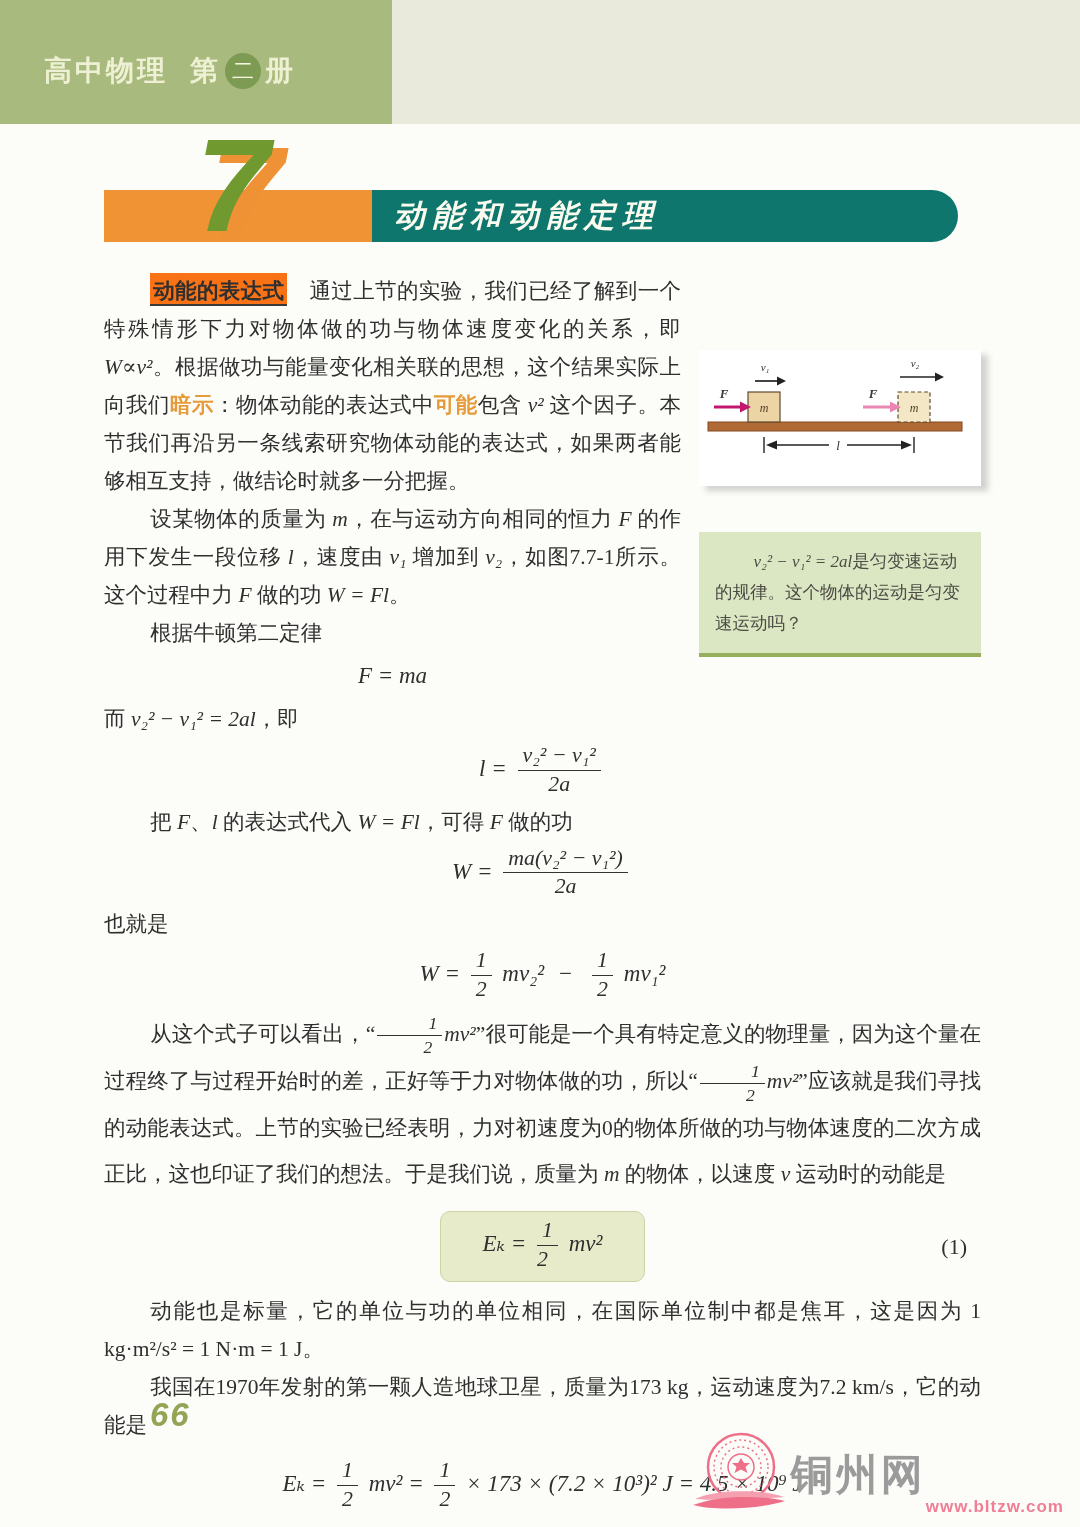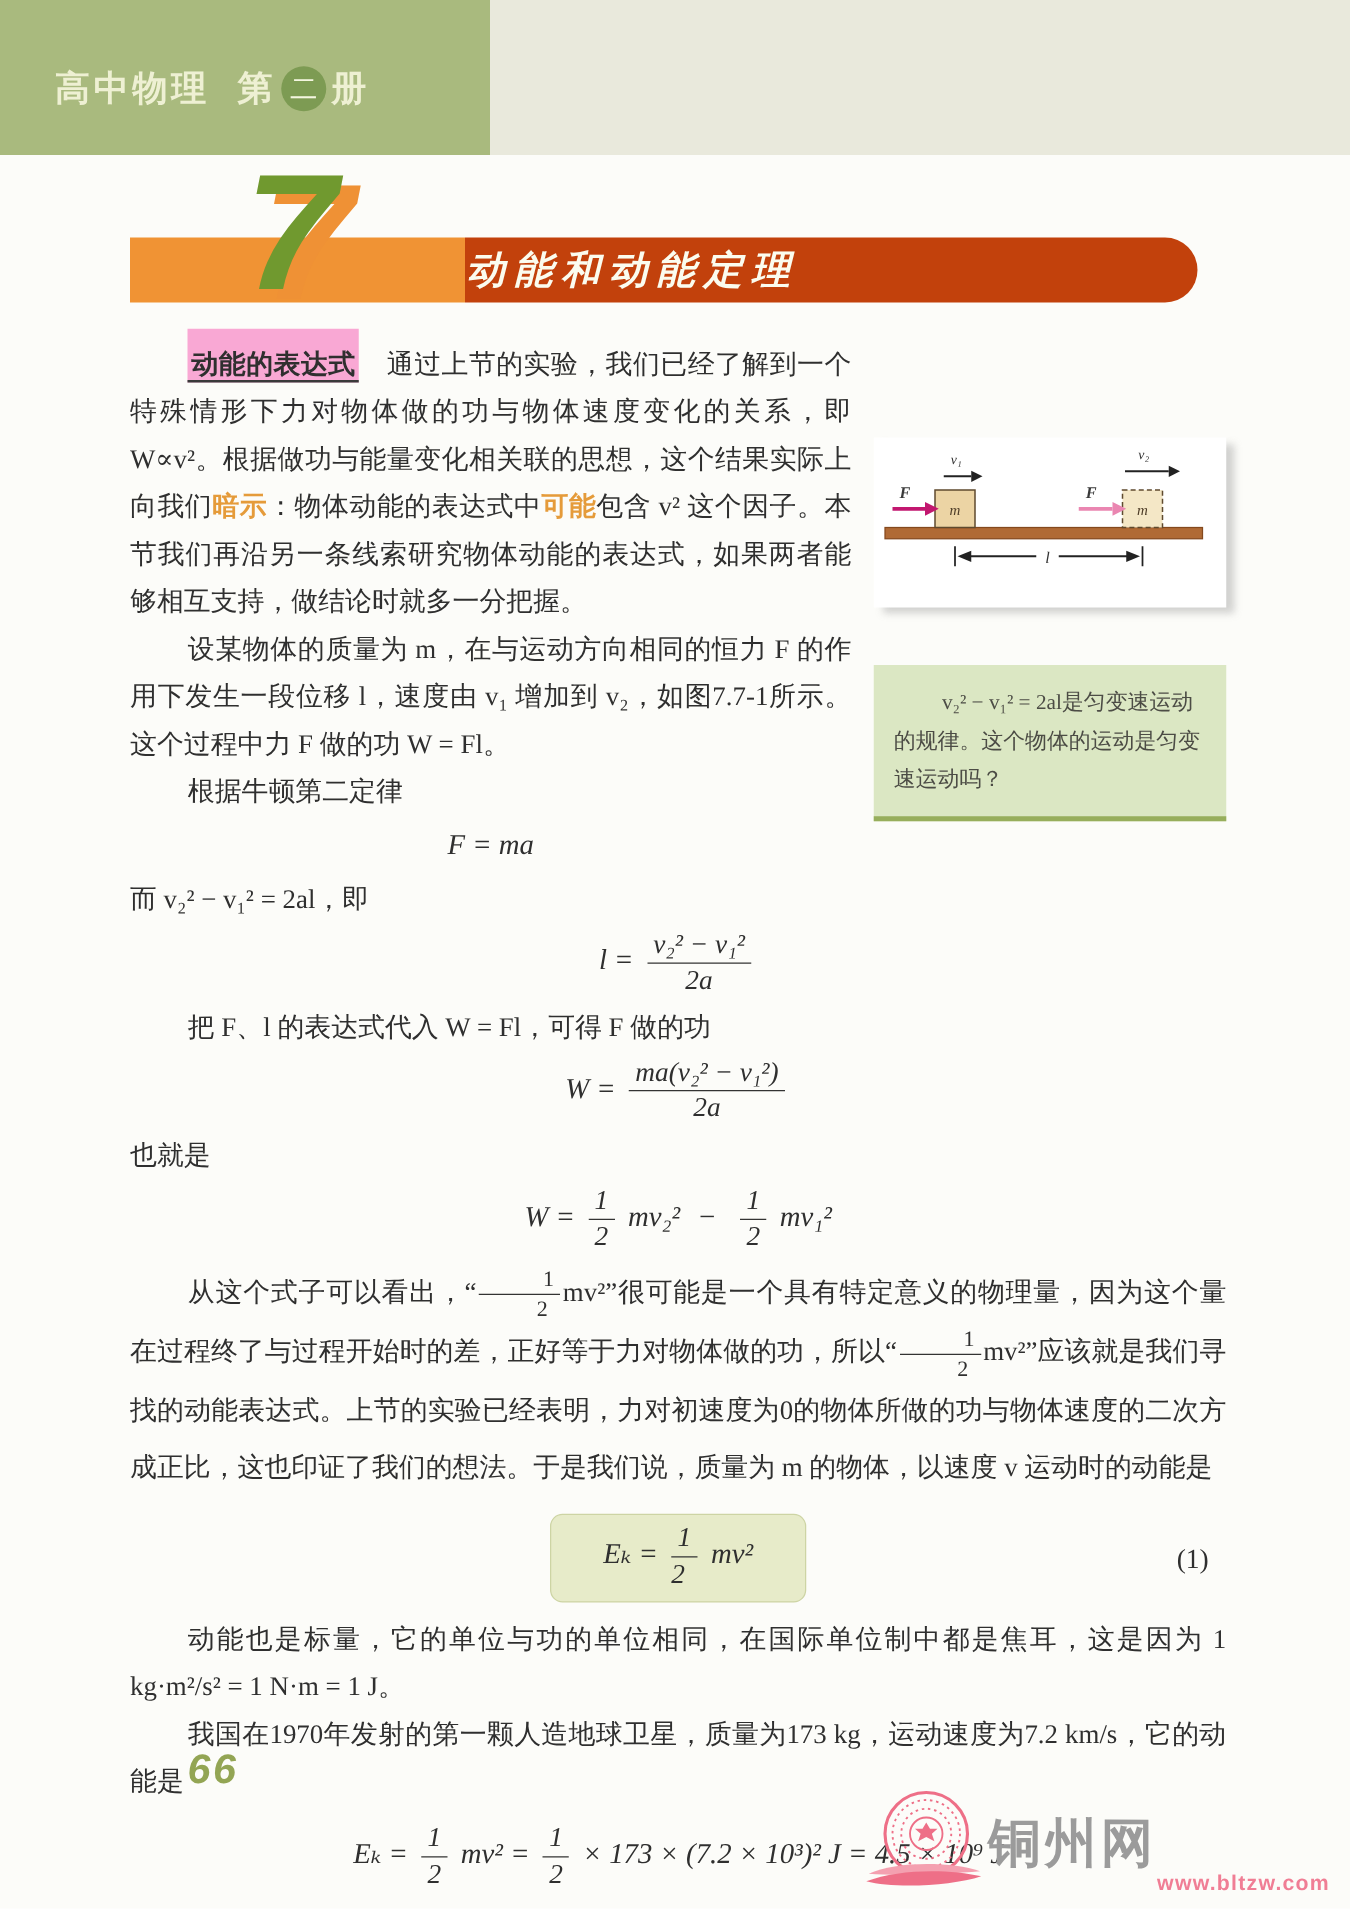--- a/index.html
+++ b/index.html
@@ -24,33 +24,33 @@
   .top-beige { position:absolute; left:392px; top:0; right:0; height:124px; background:#e9e9dc; }
 
   
   .seven { position:absolute; left:196px; top:120px; z-index:3;
     font-family:"Liberation Sans","DejaVu Sans",sans-serif;
     font-size:132px; line-height:1; font-weight:bold; font-style:italic; color:#70992f; }
   .seven-shadow { position:absolute; left:210px; top:128px; z-index:2;
     font-family:"Liberation Sans","DejaVu Sans",sans-serif;
     font-size:132px; line-height:1; font-weight:bold; font-style:italic; color:#ef9135; }
   .banner-orange { position:absolute; left:104px; top:190px; width:268px; height:52px; background:#f09334; z-index:1; }
-  .banner-green  { position:absolute; left:372px; top:190px; width:586px; height:52px; background:#c2410c;
-    border-radius:0 26px 26px 0; z-index:1; display:flex; align-items:center; padding-left:1px; }
+  .banner-green  { position:absolute; left:372px; top:190px; width:586px; height:52px; background:#0f766e;
+    border-radius:0 26px 26px 0; z-index:1; display:flex; align-items:center; padding-left:22px; }
   .banner-title  { color:#fbfcef; font-size:31px; font-weight:bold; font-style:italic; letter-spacing:7px;
     font-family:"Liberation Sans","DejaVu Sans",sans-serif; }
 
   
   .main { position:absolute; left:104px; top:272px; width:877px;
     font-size:21.5px; line-height:38px; text-align:justify; }
   .main p { margin:0; }
   .indent { text-indent:2.15em; }
-  .hl-lead { font-weight:bold; background:#f9a8d4; border-bottom:2px solid #3a3a3a; padding:16px 3px 1px; margin-right:22px; }
+  .hl-lead { font-weight:bold; background:#f97316; border-bottom:2px solid #3a3a3a; padding:6px 3px 1px; margin-right:22px; }
   .orange { color:#e59b3a; font-weight:bold; }
-  .math { font-family:"Liberation Serif","DejaVu Serif",serif; }
+  .math { font-style:italic; font-family:"Liberation Serif","DejaVu Serif",serif; }
 
   
   .side-col { float:right; width:282px; margin:78px 0 10px 18px; }
   .fig-card { background:#ffffff; padding:8px 8px 12px; box-shadow:7px 5px 6px rgba(140,140,140,0.38); }
   .fig-caption { font-family:"Liberation Sans","DejaVu Sans",sans-serif;
     font-size:17px; line-height:27px; color:#3e3e3e; font-weight:600; margin-top:8px; text-align:left; text-indent:0; }
   .note-box { margin-top:46px; background:#dbe7c3; border-bottom:4px solid #97ae5c;
     padding:14px 16px 14px; font-family:"Liberation Sans","DejaVu Sans",sans-serif;
     font-size:17.5px; line-height:31px; color:#4c4c45; text-indent:2.2em; text-align:left; }
   .note-box .math { font-size:17px; }

